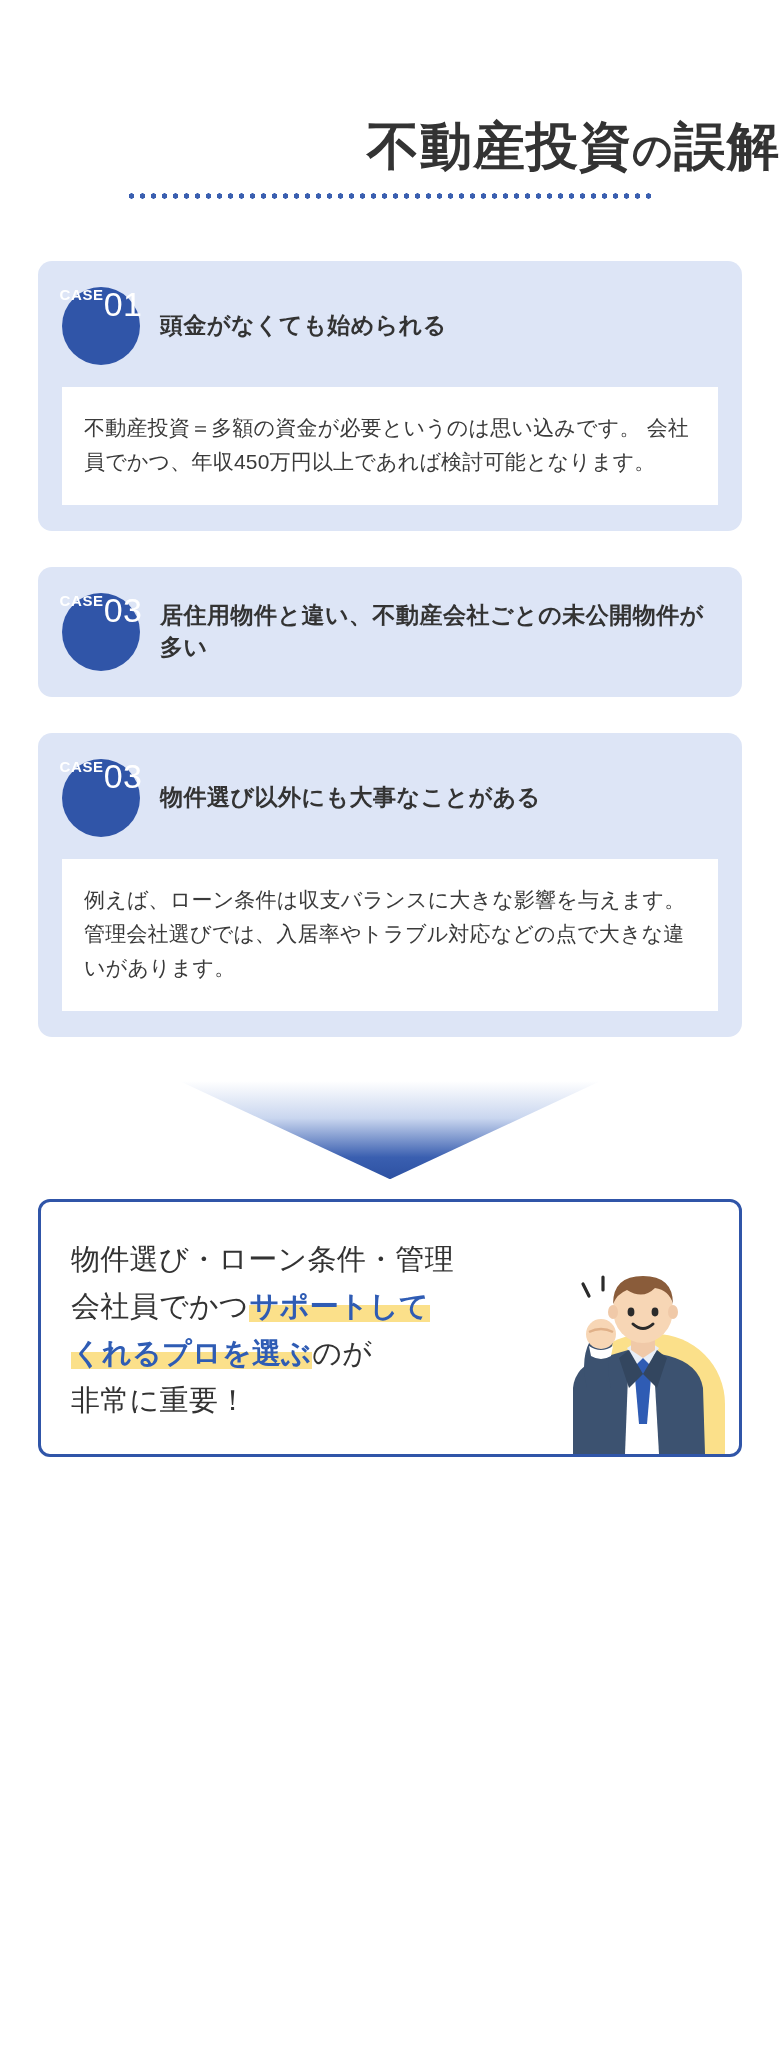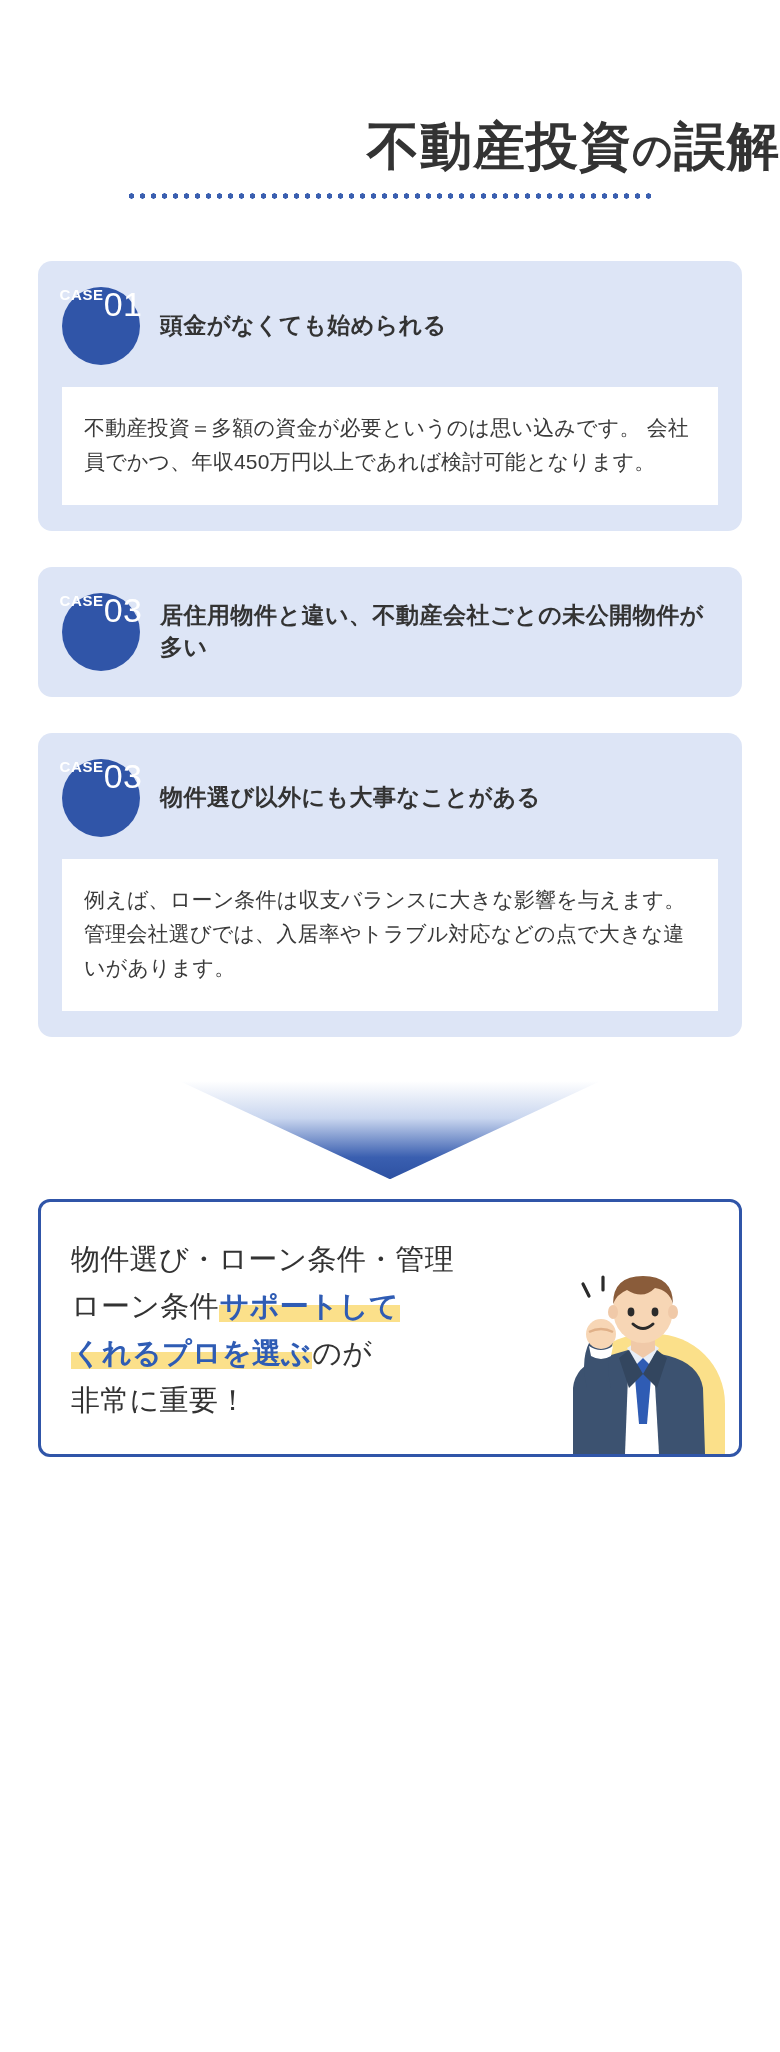--- a/index.html
+++ b/index.html
@@ -277,15 +277,15 @@
       <ellipse cx="112" cy="74" rx="3.4" ry="4.4" fill="#2b2b2b"></ellipse>
 
       <path d="M90 86 Q100 95 110 86" stroke="#2b2b2b" stroke-width="3" fill="none" stroke-linecap="round"></path>
 
       <circle cx="58" cy="96" r="15" fill="#f7d6b5"></circle>
       <path d="M46 94 Q58 88 70 94" stroke="#e0b088" stroke-width="2.4" fill="none"></path>
 
       <path d="M46 108 Q58 116 70 108 L68 118 Q58 124 48 118 Z" fill="#ffffff"></path>
     </svg>
 
-    <p><span>物件選び・ローン条件・管理</span><br><span>ローン条件</span><span class="hl">サポートして</span><br><span class="hl">くれるプロを選ぶ</span><span>のが</span><br><span>非常に重要！</span></p>
+    <p><span>物件選び・ローン条件・管理</span><br><span>会社員でかつ</span><span class="hl">サポートして</span><br><span class="hl">くれるプロを選ぶ</span><span>のが</span><br><span>非常に重要！</span></p>
   </div>
 </div>
 
 </body></html>

